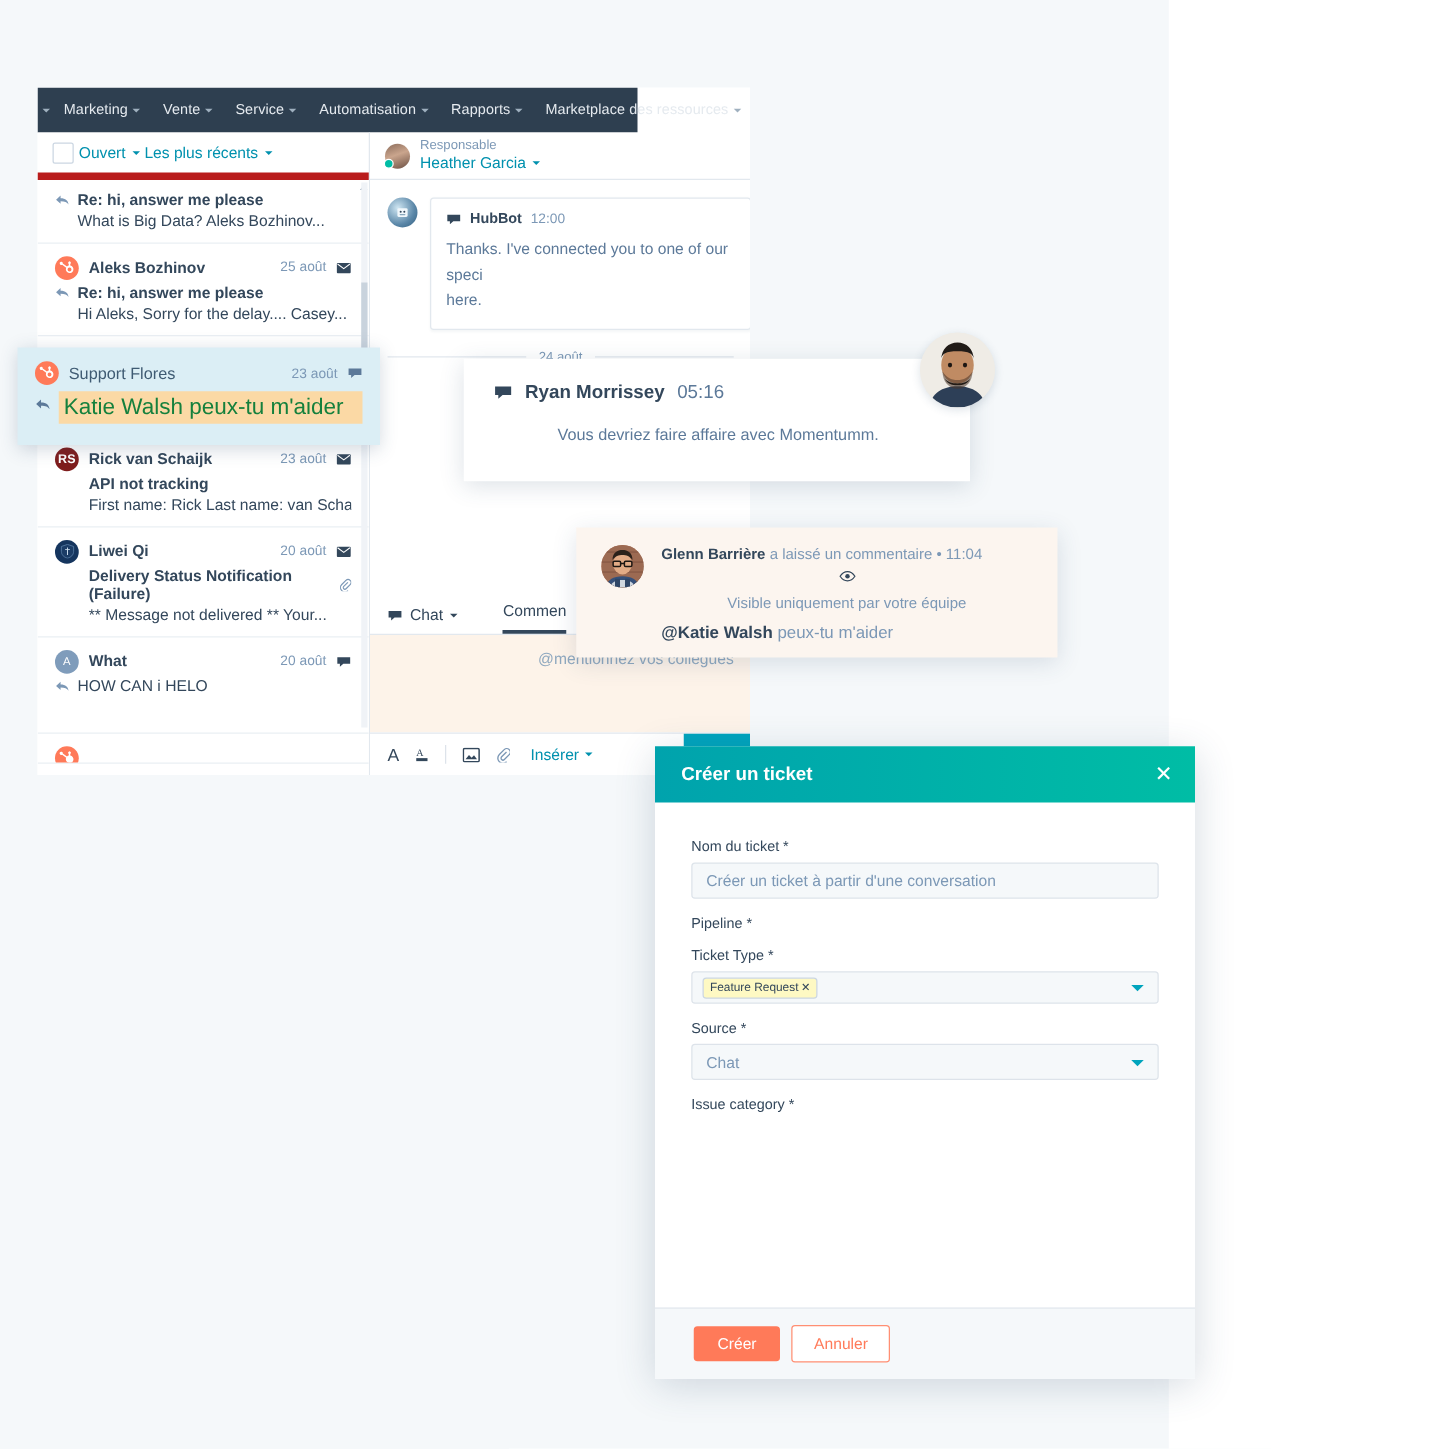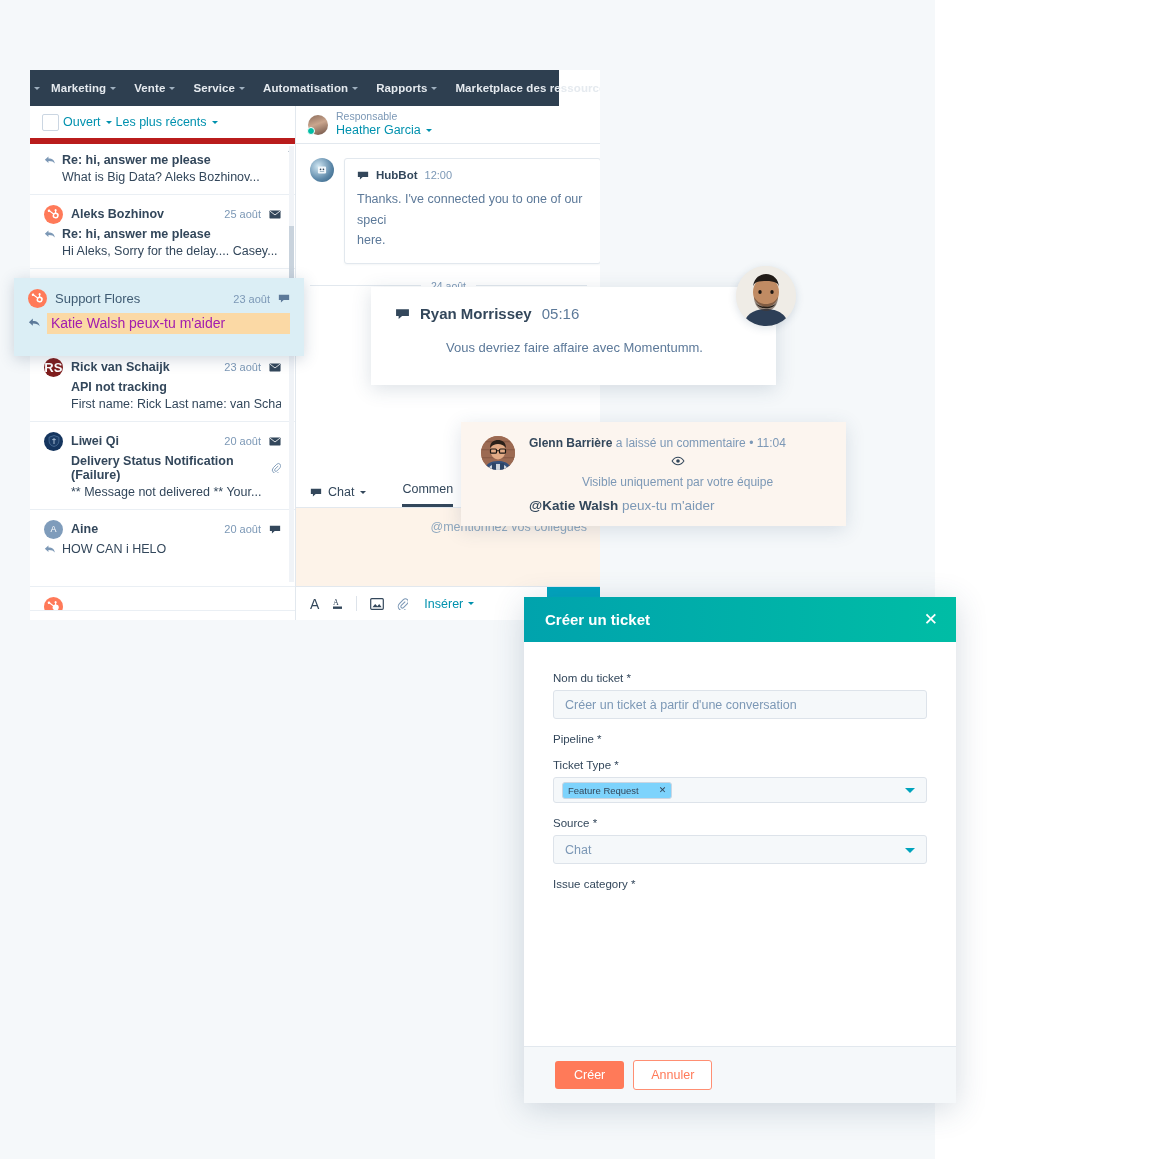--- a/index.html
+++ b/index.html
@@ -14,23 +14,23 @@
     position:absolute;left:0;top:0;width:935px;height:1159px;
     background:#f5f8fa;
   }
   
   #app-window{
     position:absolute;left:30px;top:70px;width:570px;height:550px;
     background:#ffffff;overflow:hidden;
   }
   
   #nav{
-    position:absolute;left:0;top:0;width:529px;height:36px;
+    position:absolute;left:0;top:0;width:480px;height:36px;
     background:#2e3f50;display:flex;align-items:center;
-    padding-left:0px;box-sizing:border-box;font-weight:bold;
+    padding-left:0px;box-sizing:border-box;
   }
   .nav-item{
     color:#e5eaef;font-size:11.5px;white-space:nowrap;
     padding:0 9px;display:flex;align-items:center;gap:4px;
     letter-spacing:.1px;
   }
   .nav-item.first{padding-left:4px;padding-right:2px;}
   .caret{
     width:0;height:0;border-left:3.2px solid transparent;border-right:3.2px solid transparent;
     border-top:3.6px solid #9fb0bf;display:inline-block;
@@ -62,21 +62,21 @@
     padding:9px 14px 10px 14px;border-bottom:1px solid #eaeff4;position:relative;box-sizing:border-box;
   }
   .conv-row1{display:flex;align-items:center;gap:8px;height:20px;}
   .av{
     width:19px;height:19px;border-radius:50%;flex:0 0 19px;
     display:flex;align-items:center;justify-content:center;
     font-size:8px;color:#fff;font-weight:bold;overflow:hidden;
   }
   .av.hs{background:#ff7a59;}
   .av.hs svg{width:13px;height:13px;}
-  .av.rs{background:#7f1d1d;font-size:13px;letter-spacing:.2px;}
+  .av.rs{background:#7f1d1d;font-size:10px;letter-spacing:.2px;}
   .av.navy{background:#15355e;}
   .av.navy svg{width:12px;height:12px;}
   .av.aine{background:#7f9cbb;font-size:9px;font-weight:normal;}
   .conv-name{font-size:12.5px;font-weight:bold;color:#33475b;flex:1;white-space:nowrap;overflow:hidden;}
   .conv-date{font-size:11px;color:#7c98b6;white-space:nowrap;}
   .conv-chan{color:#33475b;display:inline-flex;align-items:center;}
   .conv-chan svg{width:12px;height:11px;display:block;}
   .conv-sub{font-size:12.5px;font-weight:bold;color:#33475b;margin-top:3px;display:flex;align-items:center;gap:6px;}
   .conv-sub .reply-ic{color:#7c98b6;flex:0 0 auto;}
   .conv-sub .reply-ic svg{width:12px;height:11px;display:block;}
@@ -88,21 +88,21 @@
   #flores-card{
     position:absolute;left:14px;top:278px;width:290px;height:78px;
     background:#dbeef5;box-shadow:0 3px 14px rgba(45,75,105,.22);
     z-index:40;box-sizing:border-box;padding:11px 14px 0 14px;
   }
   #flores-row1{display:flex;align-items:center;gap:8px;}
   #flores-name{font-size:13px;color:#3f5b73;flex:1;}
   #flores-date{font-size:11px;color:#7c98b6;}
   #flores-row2{display:flex;align-items:center;gap:6px;margin-top:5px;}
   #flores-text{
-    background:#fbd9a5;color:#a21caf;font-size:14px;padding:2px 4px 3px 4px;
+    background:#fbd9a5;color:#15803d;font-size:18px;padding:2px 4px 3px 4px;
     flex:1;white-space:nowrap;
   }
 
   
   #owner-bar{
     height:38px;border-bottom:1px solid #e2e8ee;display:flex;align-items:center;
     gap:8px;padding:0 12px;box-sizing:border-box;
   }
   #owner-av{width:20px;height:20px;border-radius:50%;position:relative;overflow:visible;}
   #owner-av .face{
@@ -215,22 +215,22 @@
     display:flex;align-items:center;padding:0 11px;box-sizing:border-box;position:relative;
   }
   .fctl.tall{height:29px;}
   .fval{font-size:12.5px;color:#7c98b6;}
   .dd-arrow{
     position:absolute;right:11px;top:50%;margin-top:-2px;
     width:0;height:0;border-left:5px solid transparent;border-right:5px solid transparent;
     border-top:5.5px solid #00a4bd;
   }
   .chip{
-    border:1px solid #cbd6e2;border-radius:3px;background:#7dd3fc;
-    font-size:9.5px;color:#33475b;padding:2px 5px;display:inline-flex;align-items:center;gap:20px;
+    border:1px solid #cbd6e2;border-radius:3px;background:#fef9c3;
+    font-size:9.5px;color:#33475b;padding:2px 5px;display:inline-flex;align-items:center;gap:2px;
   }
   .chip .x{font-size:9px;color:#33475b;}
   #modal-foot{
     position:absolute;left:0;bottom:0;width:432px;height:57px;
     background:#f5f8fa;border-top:1px solid #e2e8ee;
     display:flex;align-items:center;gap:9px;padding-left:31px;box-sizing:border-box;
   }
   #create-btn{
     background:#ff7a59;color:#fff;font-size:12.5px;border-radius:3px;
     padding:7px 19px;
@@ -385,21 +385,21 @@
                   <path d="M7.5 4.2 3.9 7.8a1.4 1.4 0 0 0 2 2l3.6-3.6a2.6 2.6 0 0 0-3.7-3.7L2.2 6.1a3.8 3.8 0 0 0 5.4 5.4" stroke="currentColor" stroke-width="1" fill="none"></path>
                 </svg>
             </span>
           </div>
           <div class="conv-prev" style="padding-left:27px;">** Message not delivered ** Your...</div>
         </div>
 
         <div class="conv" style="padding-bottom:30px;">
           <div class="conv-row1">
             <span class="av aine">A</span>
-            <span class="conv-name">Aine</span>
+            <span class="conv-name">What</span>
             <span class="conv-date">20 août</span>
             <span class="conv-chan">
               <svg viewBox="0 0 14 12">
                   <path d="M1 1.6h12v6.2H6.6L3.4 10.6V7.8H1z" fill="#33475b"></path>
                 </svg>
             </span>
           </div>
           <div class="conv-sub">
             <span class="reply-ic">
               <svg viewBox="0 0 14 12">

